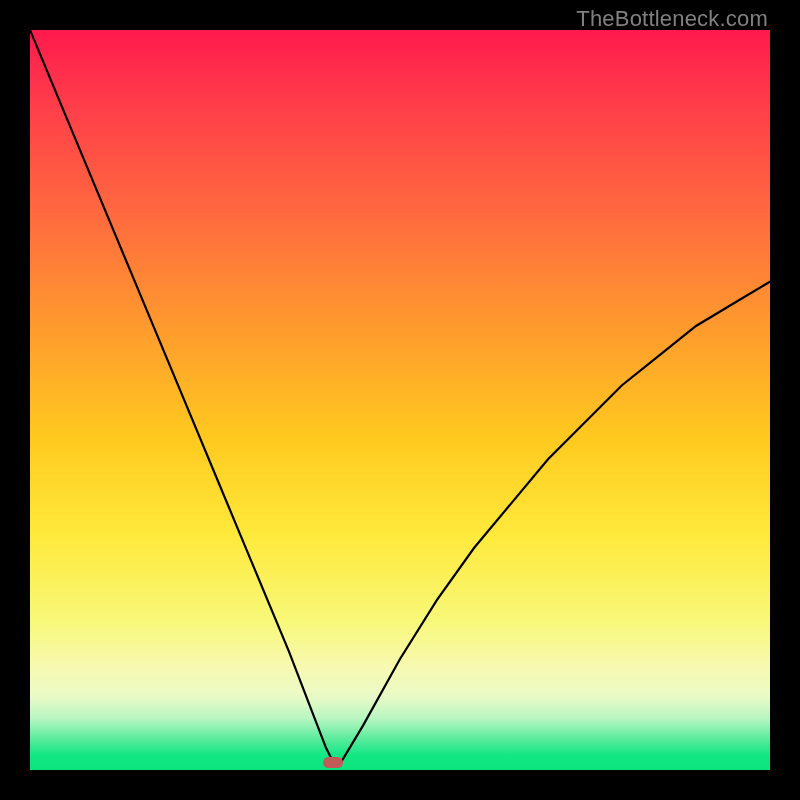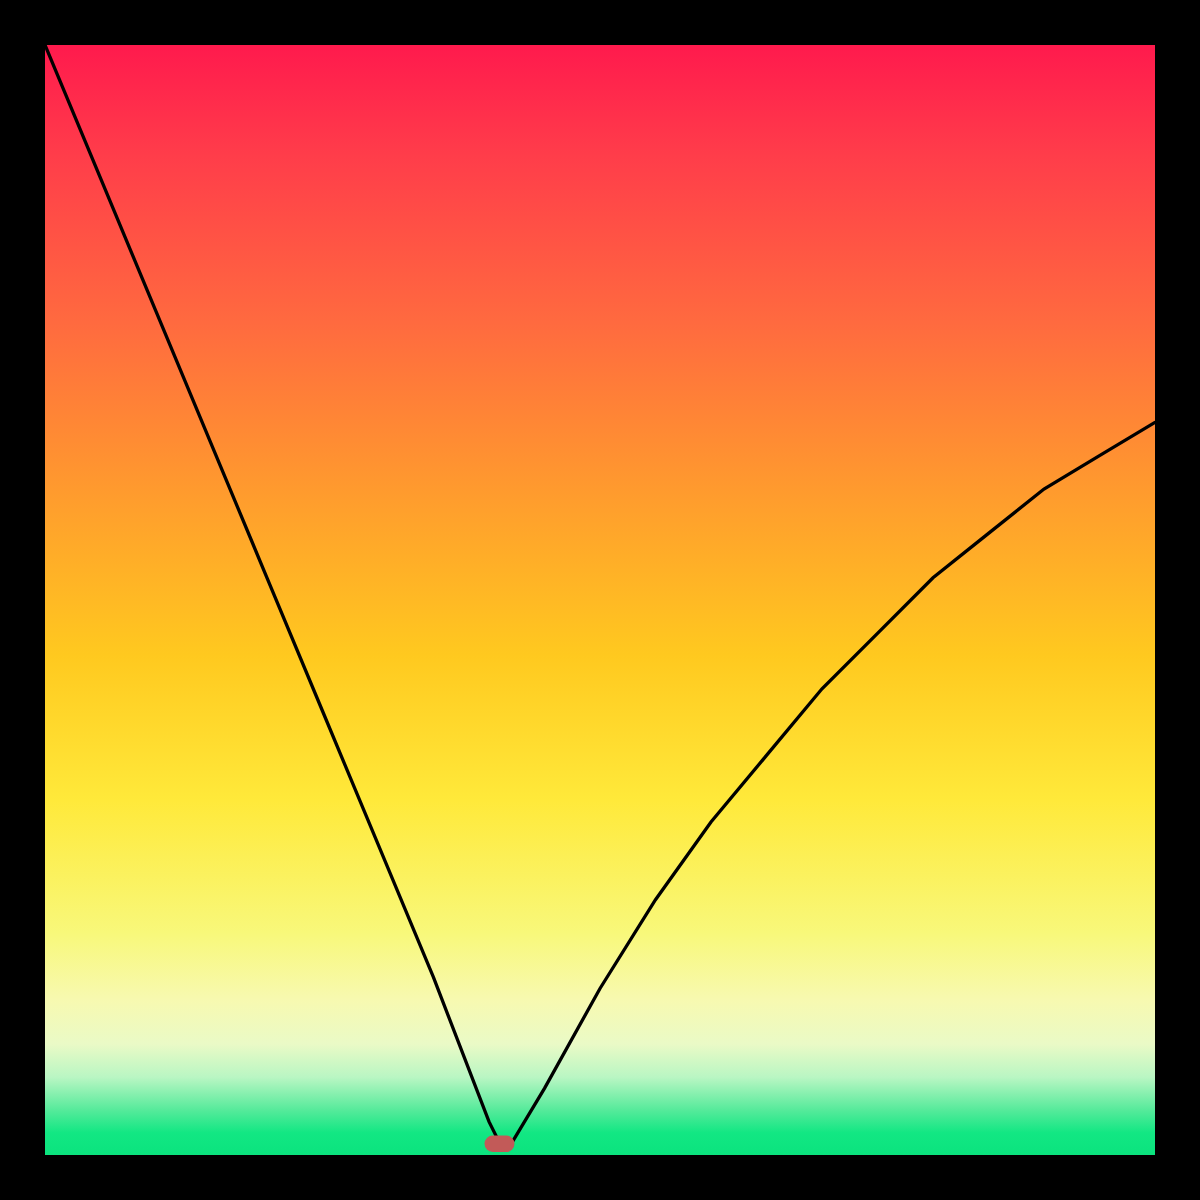--- a/index.html
+++ b/index.html
@@ -62,20 +62,21 @@
     width: 20px;
     height: 11px;
     border-radius: 6px;
     background: #c25a58;
   }
 </style>
 </head>
 <body>
 
 <div class="outer">
+  <div class="watermark">TheBottleneck.com</div>
 
   <div class="plot">
     <svg class="curve" viewBox="0 0 740 740" preserveAspectRatio="none">
       <path fill="none" stroke="#000" stroke-width="2.2" stroke-linecap="round" d="M0.0 0.0 L37.0 88.8 L74.0 177.6 L111.0 266.4 L148.0 355.2 L185.0 444.0 L222.0 532.8 L259.0 621.6 L296.0 717.8 L303.4 732.6 L310.8 732.6 L333.0 695.6 L370.0 629.0 L407.0 569.8 L444.0 518.0 L481.0 473.6 L518.0 429.2 L555.0 392.2 L592.0 355.2 L629.0 325.6 L666.0 296.0 L703.0 273.8 L740.0 251.6"></path>
     </svg>
     <div class="min-marker" style="left: 293.4px; top: 726.6px; background: rgb(194, 90, 88);"></div>
   </div>
 </div>
 
 </body></html>

